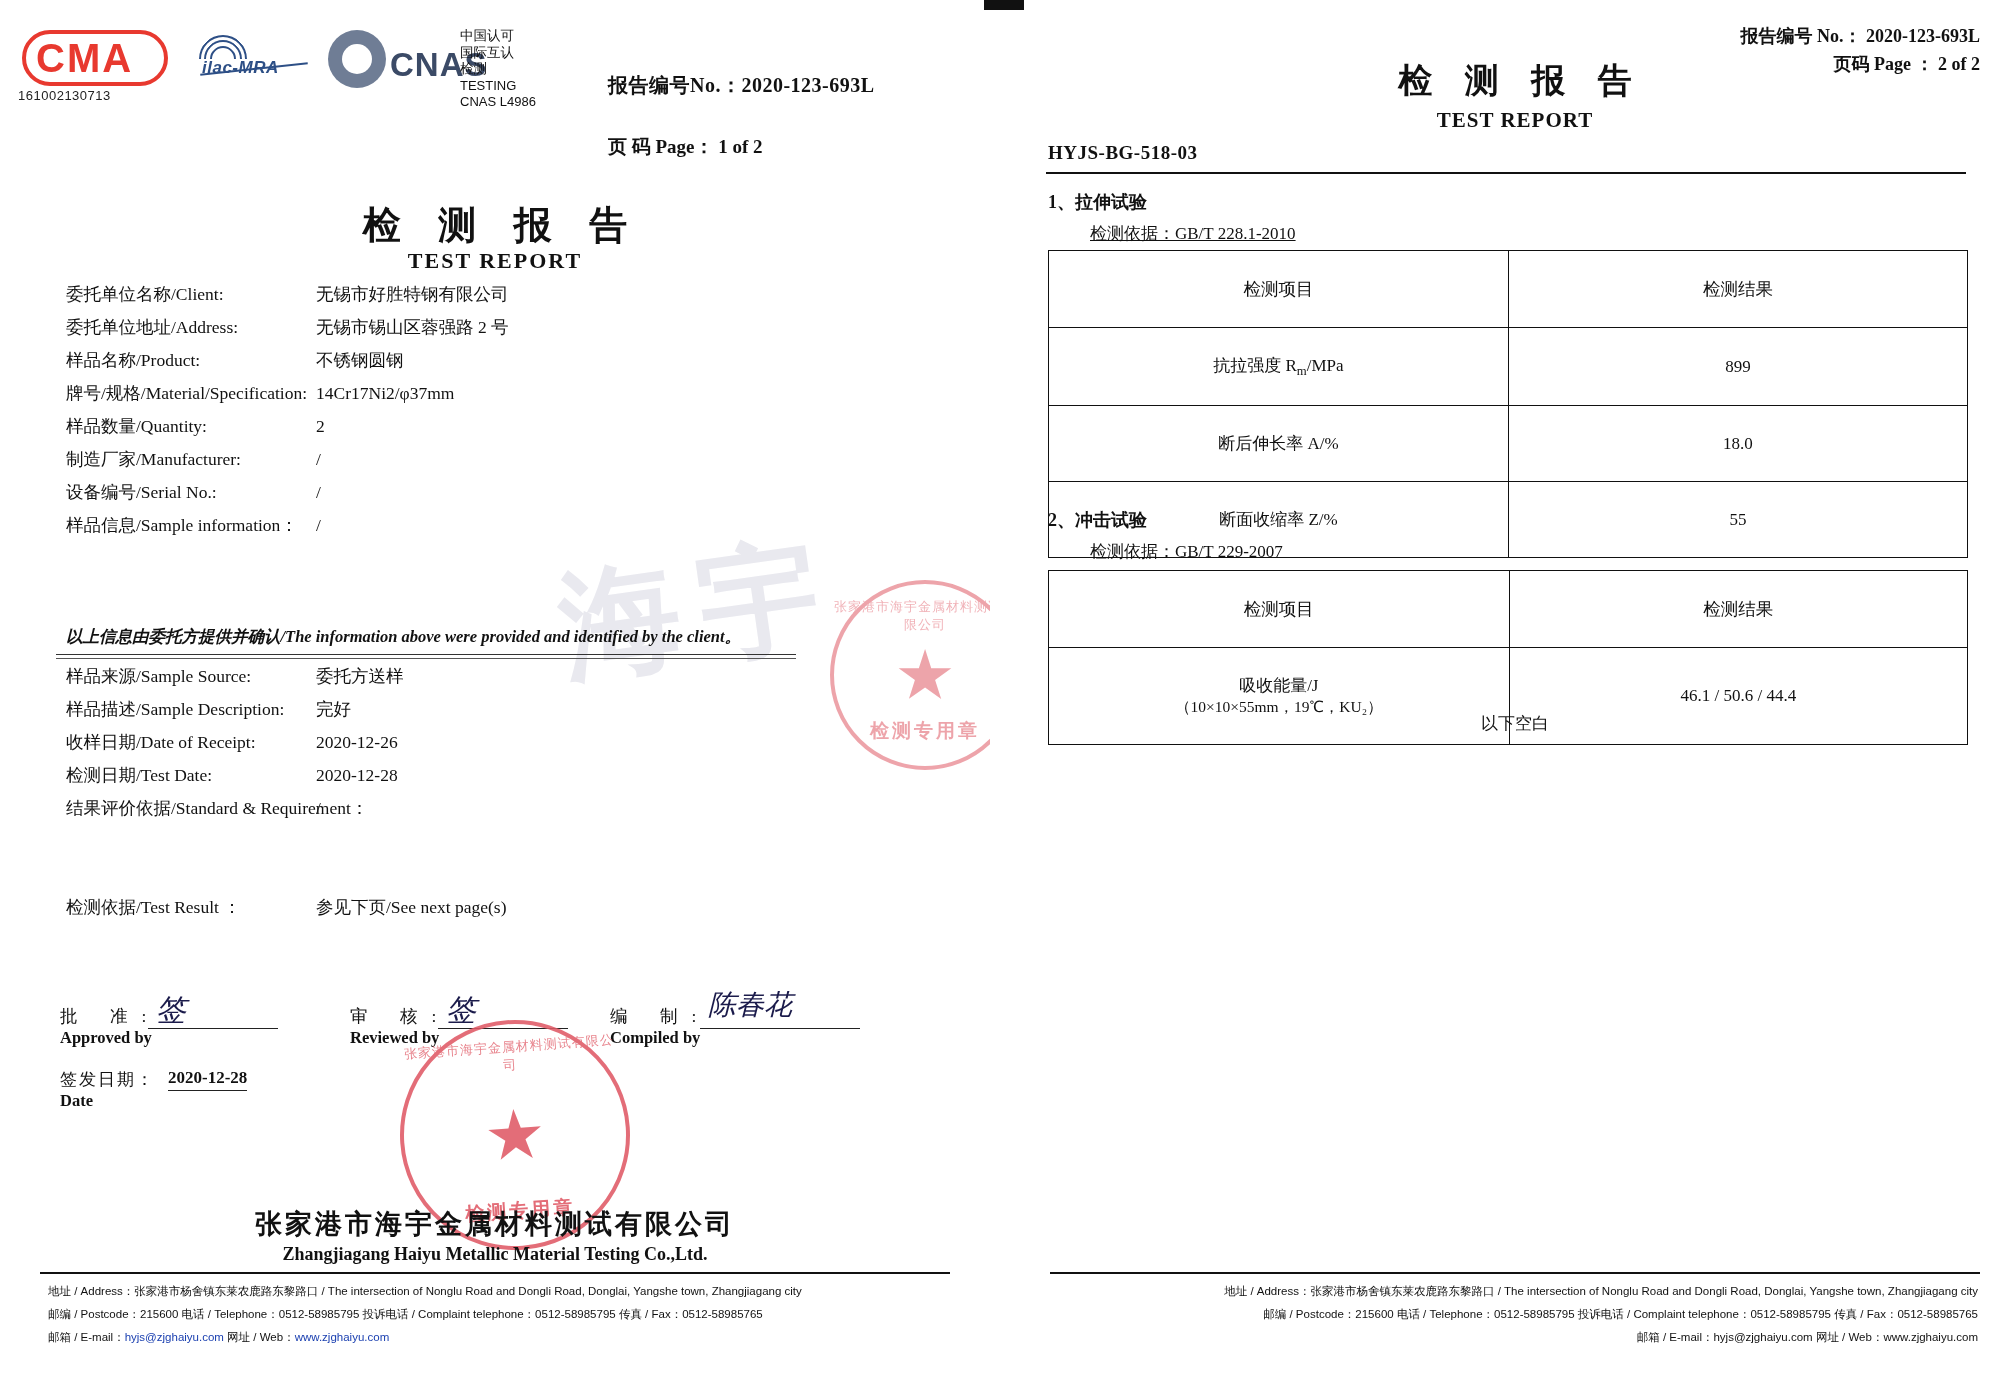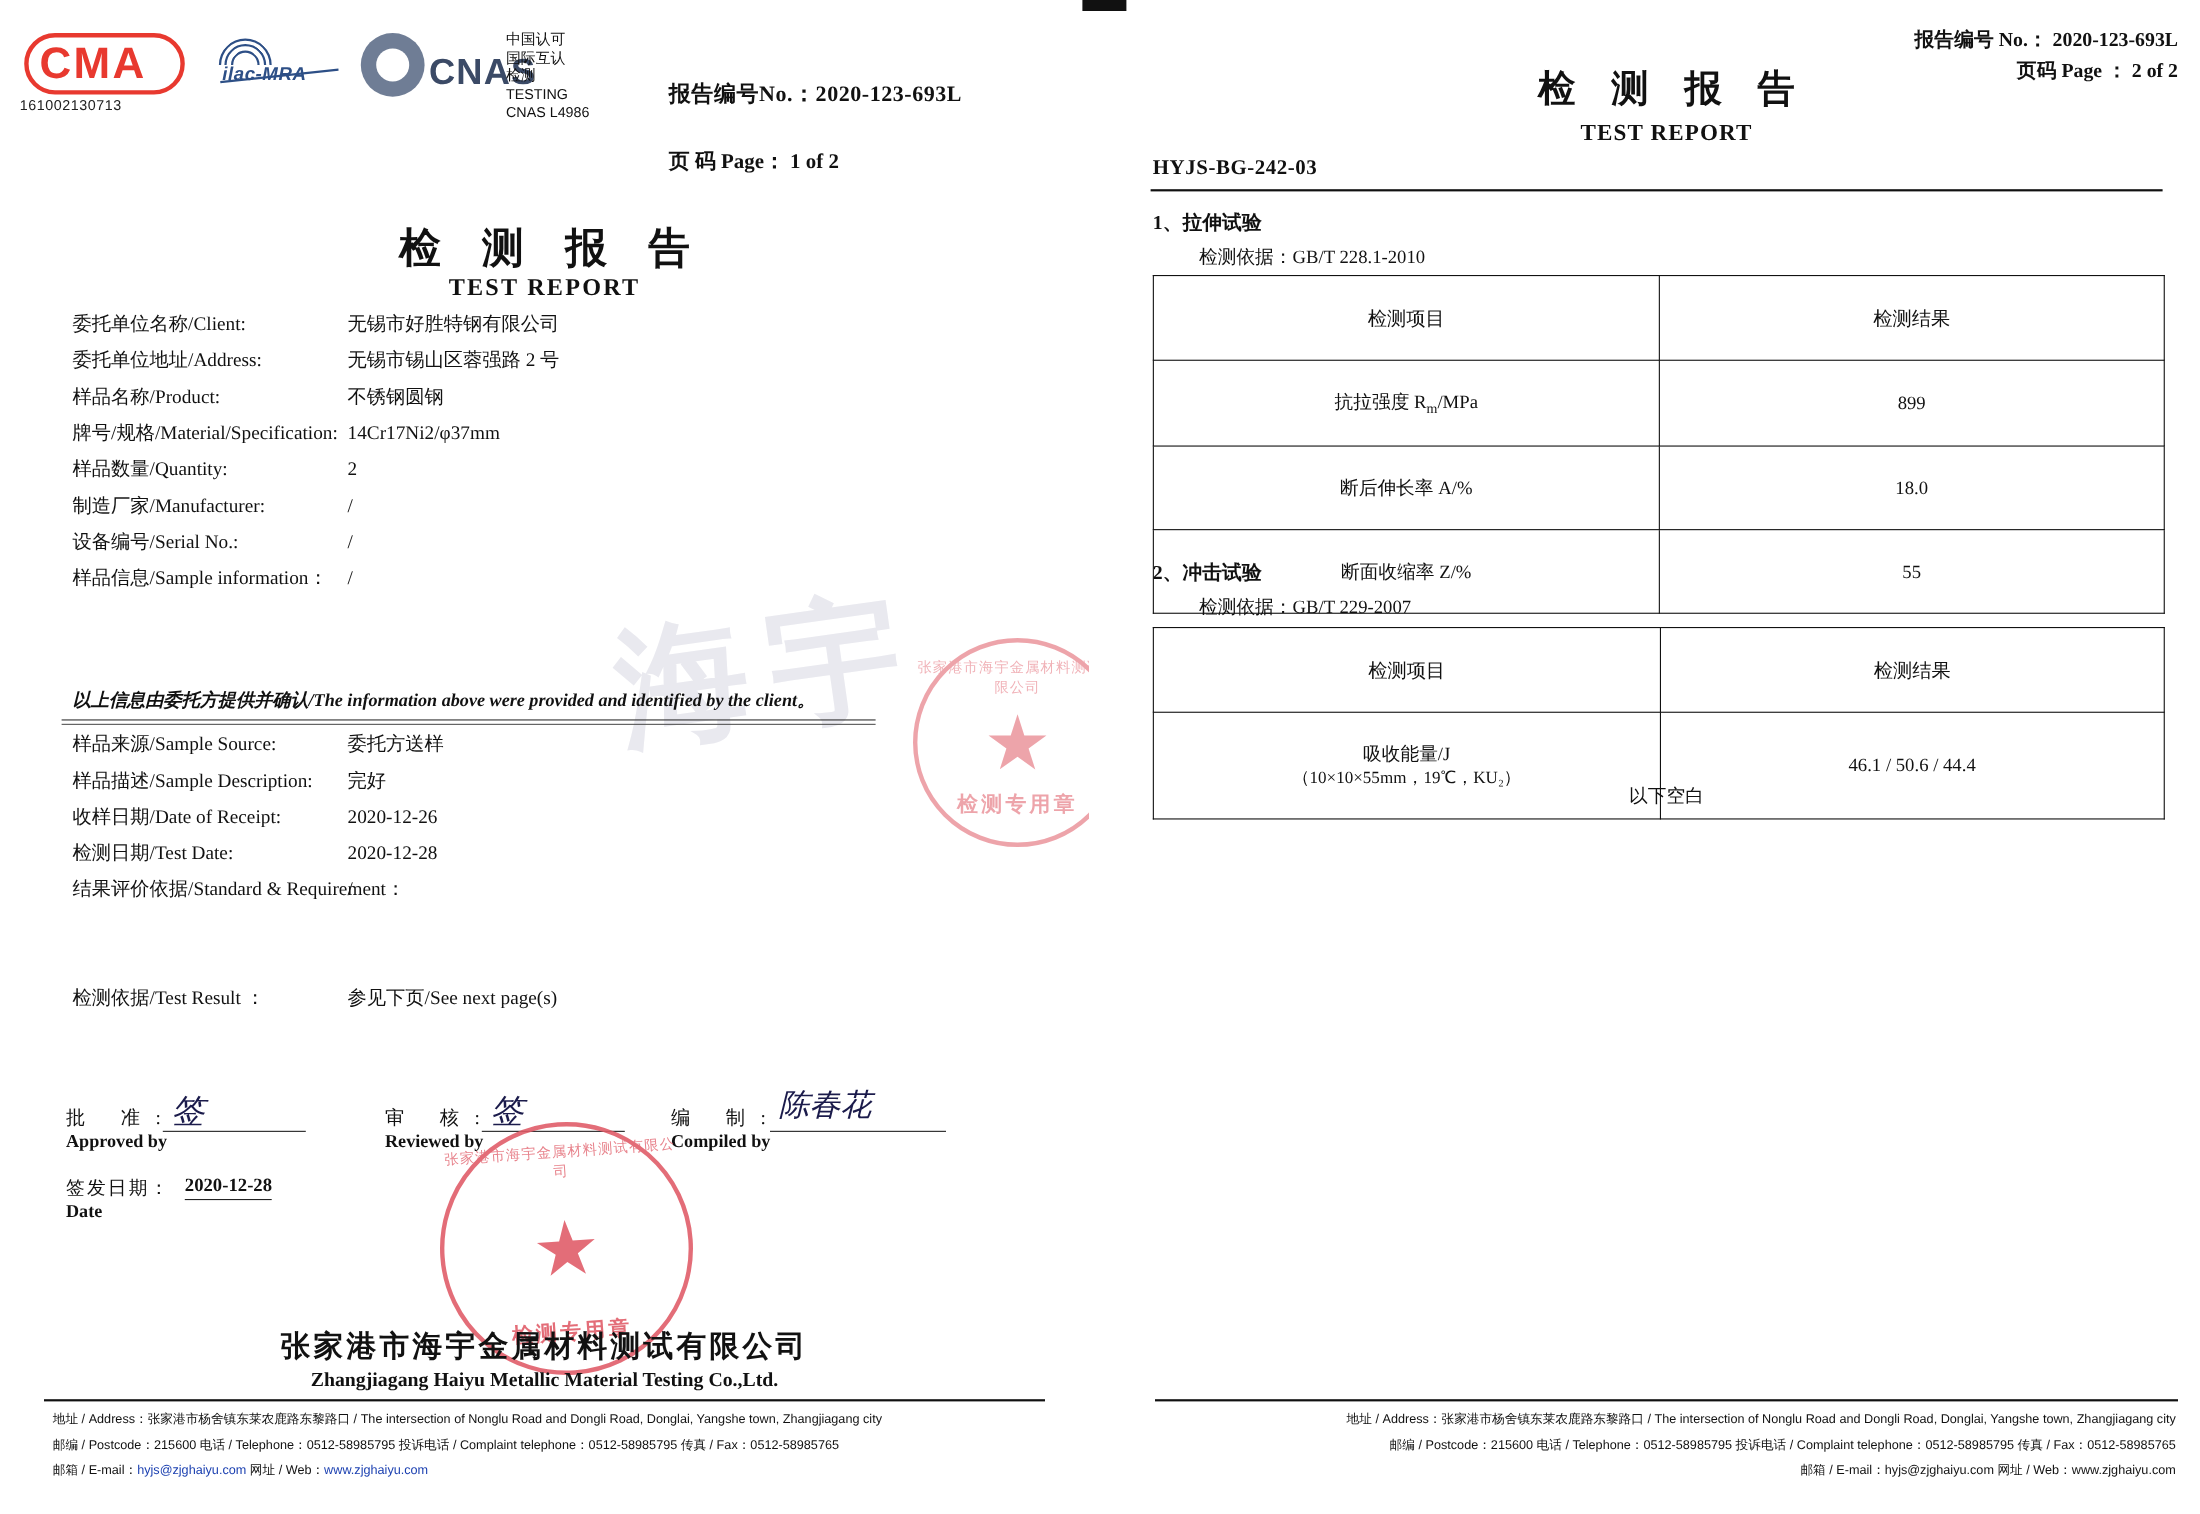--- a/index.html
+++ b/index.html
@@ -687,25 +687,25 @@
 </div>
 
 <div class="sheet" id="page-right">
 
   <div class="r-report-no">报告编号 No.： 2020-123-693L</div>
   <div class="r-page-no">页码 Page ： 2 of 2</div>
 
   <div class="r-title-cn">检 测 报 告</div>
   <div class="r-title-en">TEST   REPORT</div>
 
-  <div class="r-code">HYJS-BG-242-03</div>
+  <div class="r-code">HYJS-BG-518-03</div>
   <div class="r-code-rule"></div>
 
   <div class="sec-title" style="left:18px; top:190px;">1、拉伸试验</div>
-  <div class="sec-basis" style="left:60px; top:222px;">
+  <div class="sec-basis" style="left:60px; top:222px;text-decoration:underline;">
     <span>检测依据：</span><span>GB/T 228.1-2010</span>
   </div>
 
   <table class="rt" id="tbl1" style="left:18px; top:250px; width:920px;">
     <tbody>
         <tr>
       <td class="h" style="width:460px;">检测项目</td>
       <td class="h" style="width:460px;">检测结果</td>
     </tr>
     <tr>

